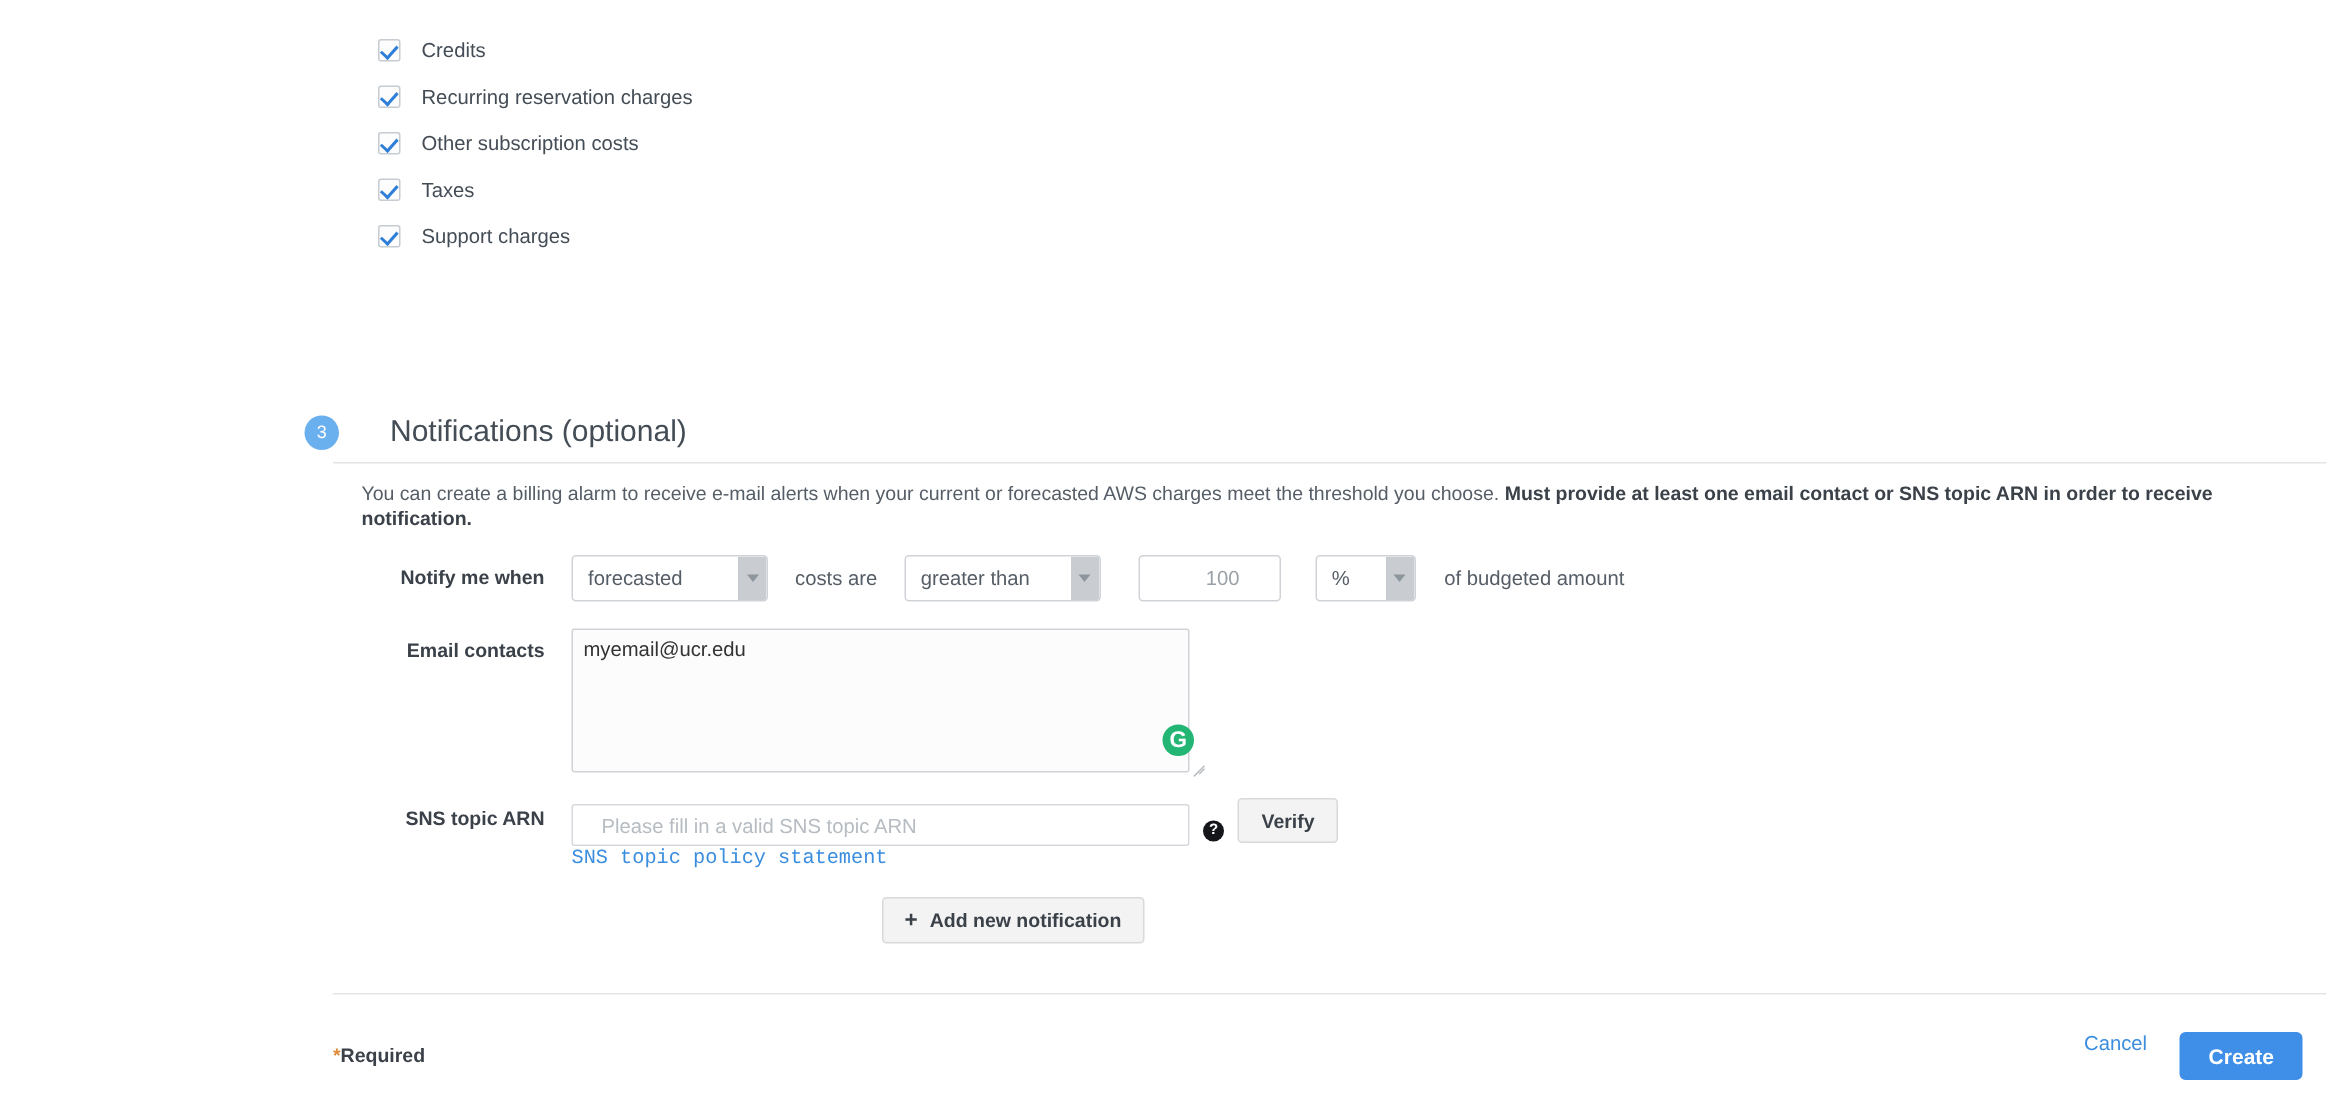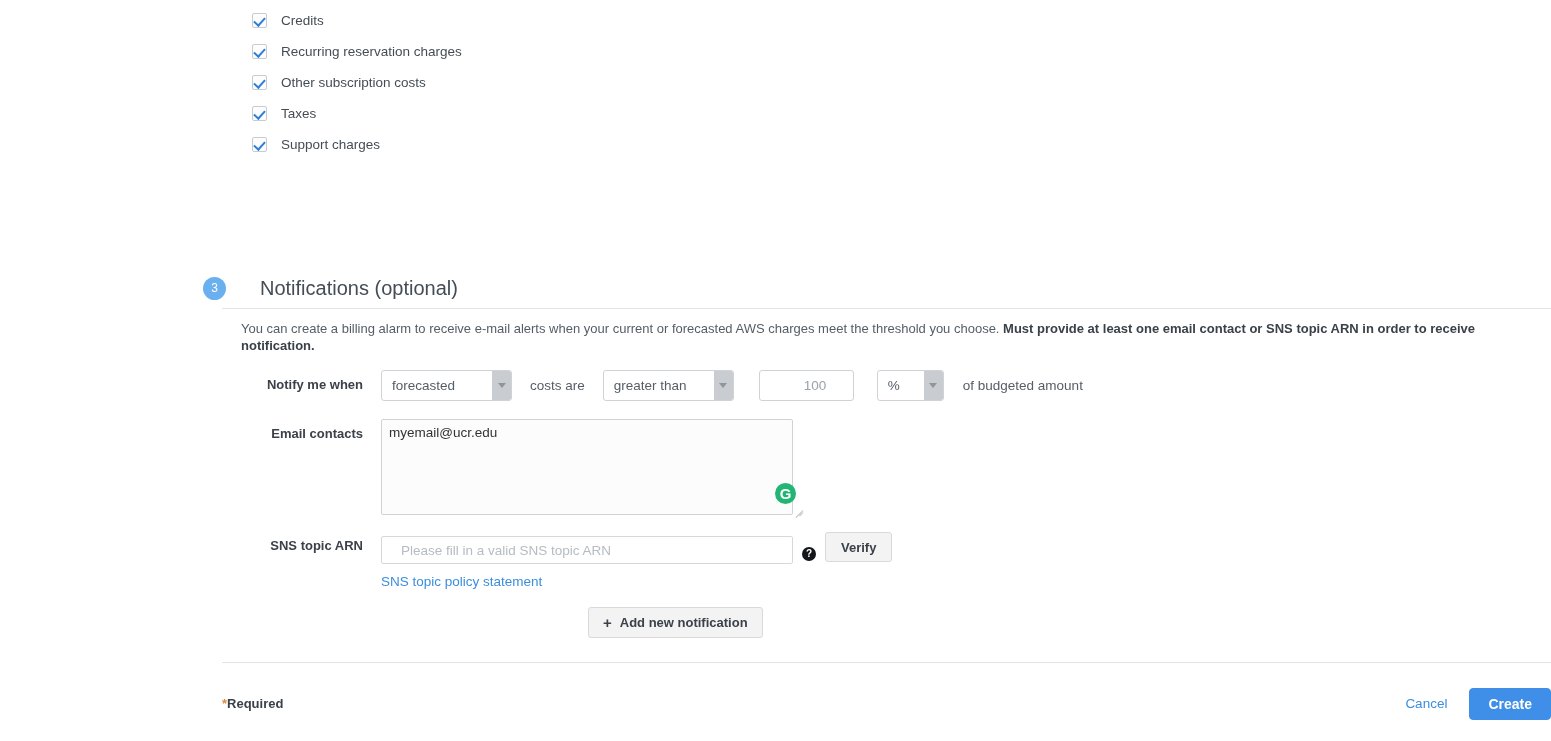--- a/index.html
+++ b/index.html
@@ -14,21 +14,21 @@
     font-size: 13px;
     color: #333333;
     position: relative;
     overflow: hidden;
   }
 
   
   .checkbox-list {
     position: absolute;
     left: 252px;
-    top: 5px;
+    top: 18px;
     width: 600px;
   }
   .checkbox-row {
     display: flex;
     align-items: center;
     height: 31px;
   }
   .cb {
     width: 15px;
     height: 15px;
@@ -297,22 +297,22 @@
     margin-left: 9px;
     margin-bottom: 2px;
   }
   .link {
     color: #3b8ede;
     font-size: 13.5px;
     text-decoration: none;
     cursor: pointer;
   }
   .policy-link-row {
-    margin-top: 10px;
     margin-left: 140px;
+    font-family: Liberation Mono, monospace;
   }
 
   .add-row {
     margin-top: 18px;
     margin-left: 347px;
   }
   .btn-add {
     height: 31px;
     padding: 0 14px;
     display: inline-flex;
@@ -343,23 +343,22 @@
     margin-left: 222px;
     font-size: 13px;
     font-weight: bold;
     color: #3b4149;
   }
   .required-star { color: #e08a3c; }
   .footer-actions {
     margin-left: auto;
     margin-right: 0;
     display: flex;
-    align-items: center;
     gap: 22px;
-    padding-right: 0;
+    padding-right: 16px;
   }
   .btn-create {
     background: #3f8ee8;
     border: 1px solid #3f8ee8;
     border-radius: 4px;
     color: #ffffff;
     font-family: "Liberation Sans", sans-serif;
     font-size: 14px;
     font-weight: bold;
     height: 32px;

